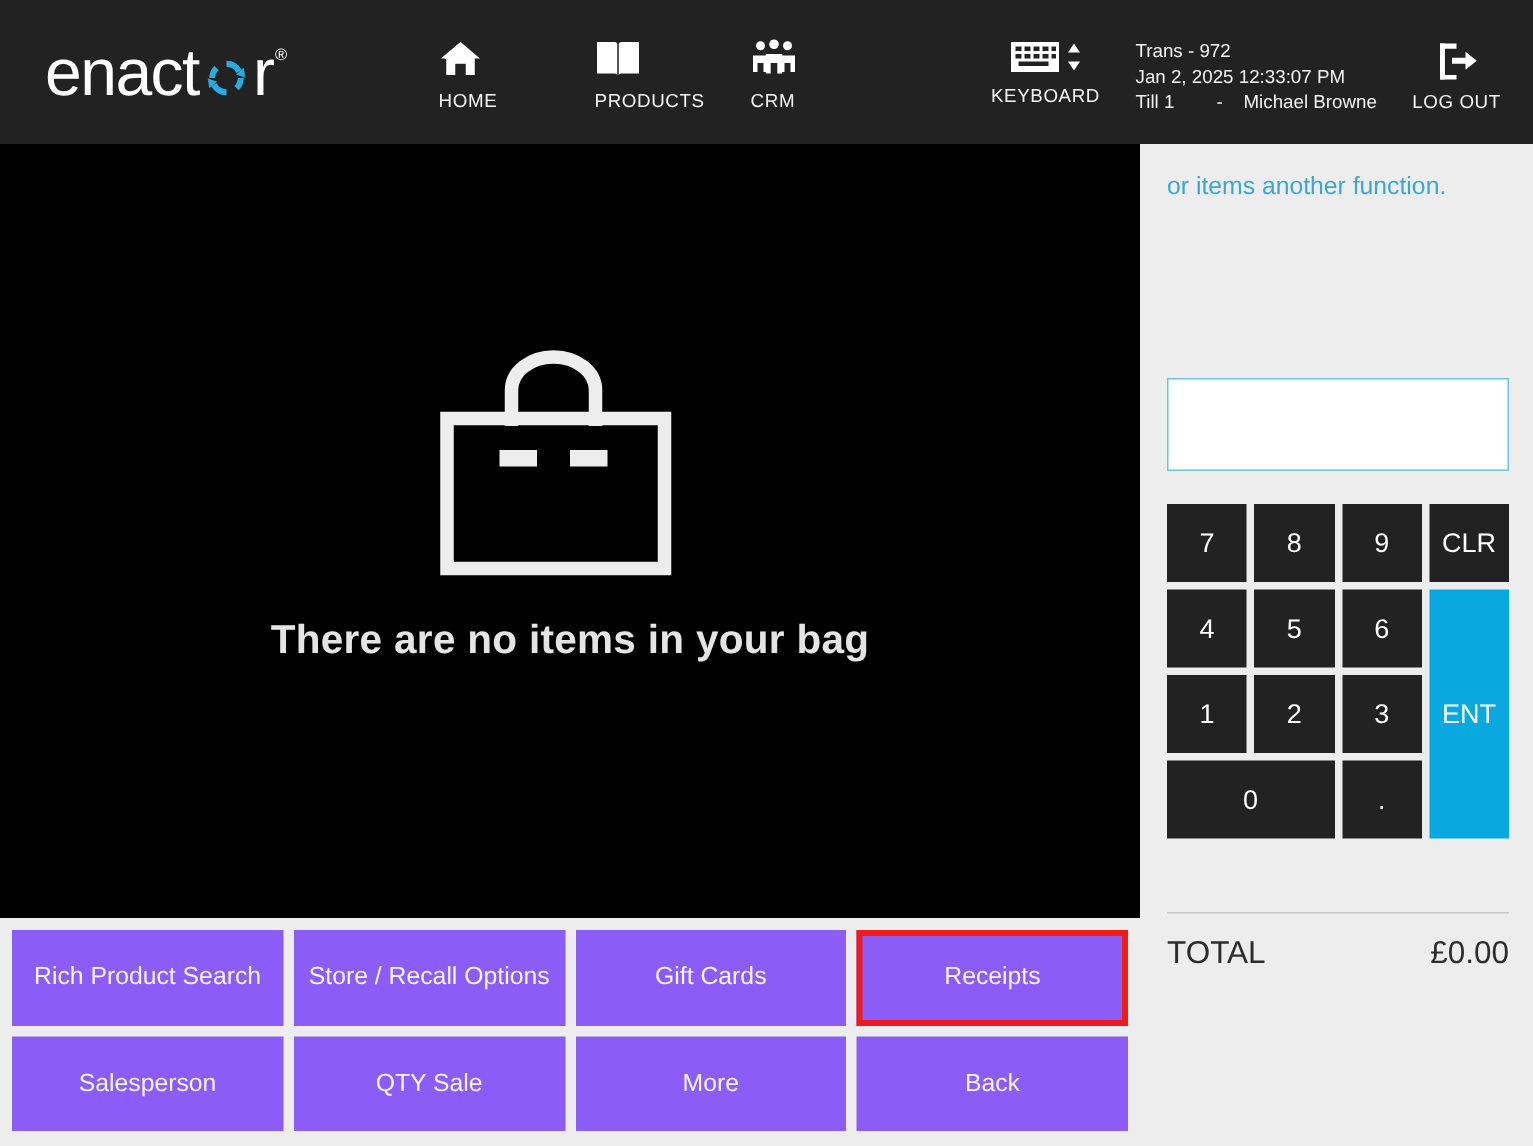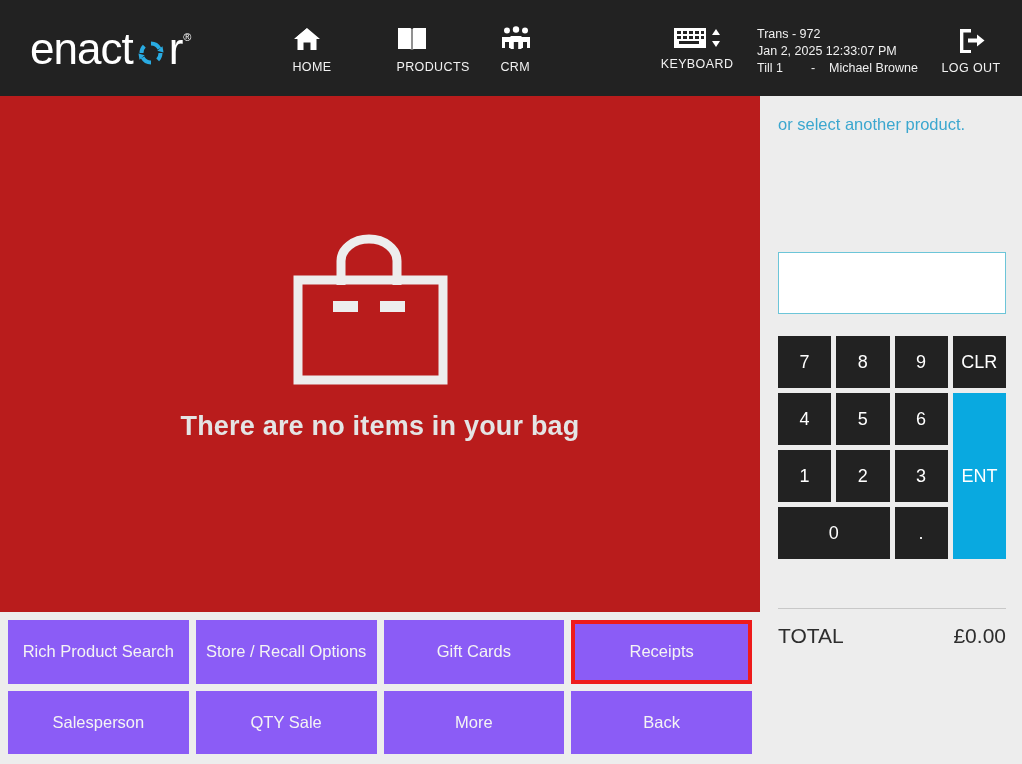--- a/index.html
+++ b/index.html
@@ -103,21 +103,21 @@
   .logout-ico { height: 32px; display:flex; align-items:center; justify-content:center; }
   .logout-label { color: #f2f2f2; font-size: 12.5px; letter-spacing: .4px; margin-top: 5px; }
 
   
   .body-row { display: flex; flex: 1; min-height: 0; }
 
   .left-col { width: 760px; display: flex; flex-direction: column; }
 
   .bag-area {
     height: 516px;
-    background: #b91c1c;
+    background: #000000;
     display: flex;
     flex-direction: column;
     align-items: center;
     justify-content: center;
     padding-bottom: 34px;
   }
   .bag-empty-text {
     color: #e4e4e4;
     font-size: 27px;
     font-weight: bold;
@@ -353,21 +353,21 @@
         <div class="fn-btn">QTY Sale</div>
         <div class="fn-btn">More</div>
         <div class="fn-btn">Back</div>
       </div>
 
     </div>
 
     <div class="right-col">
 
       <div class="prompt">
-        <div>or select another product.</div>
+        <div>or items another function.</div>
       </div>
 
       <div class="entry-input"></div>
 
       <div class="numpad">
         <div class="key">7</div>
         <div class="key">8</div>
         <div class="key">9</div>
         <div class="key clr">CLR</div>
         <div class="key">4</div>

